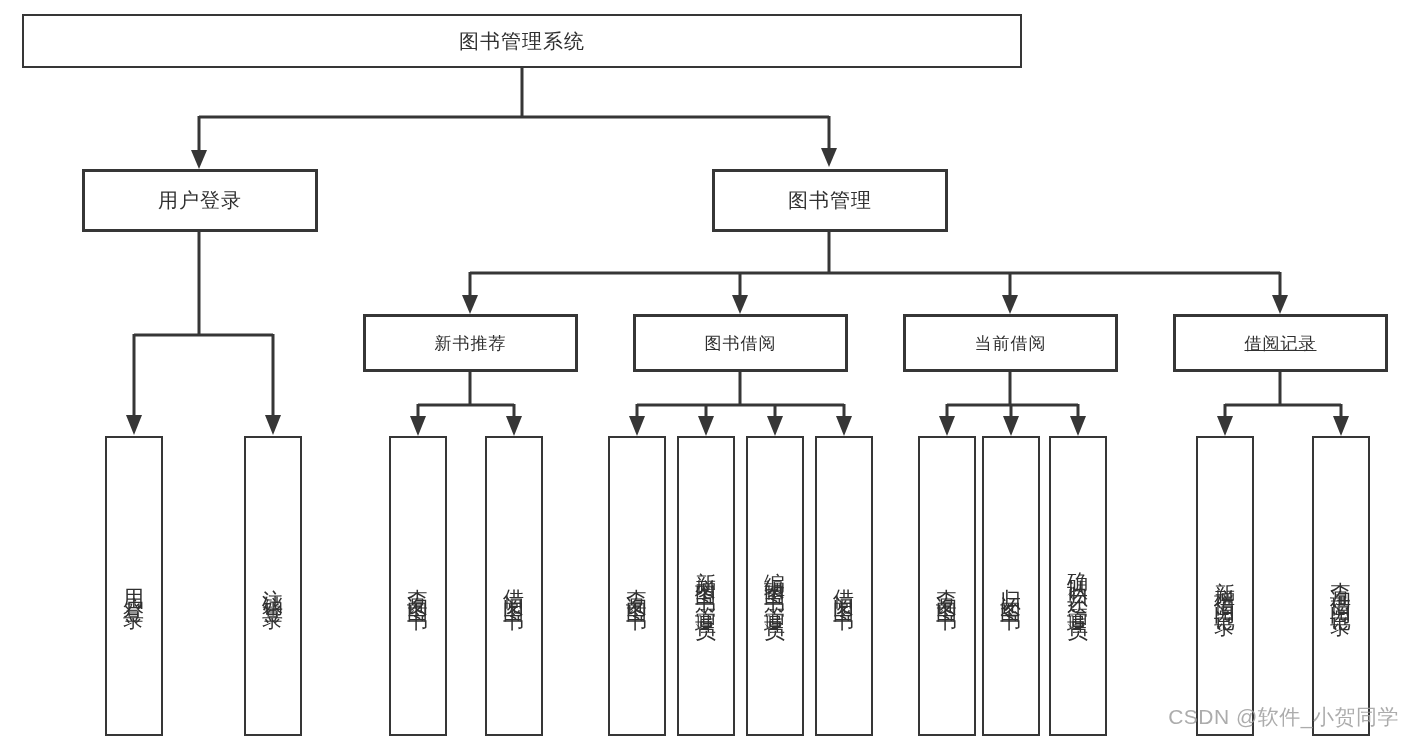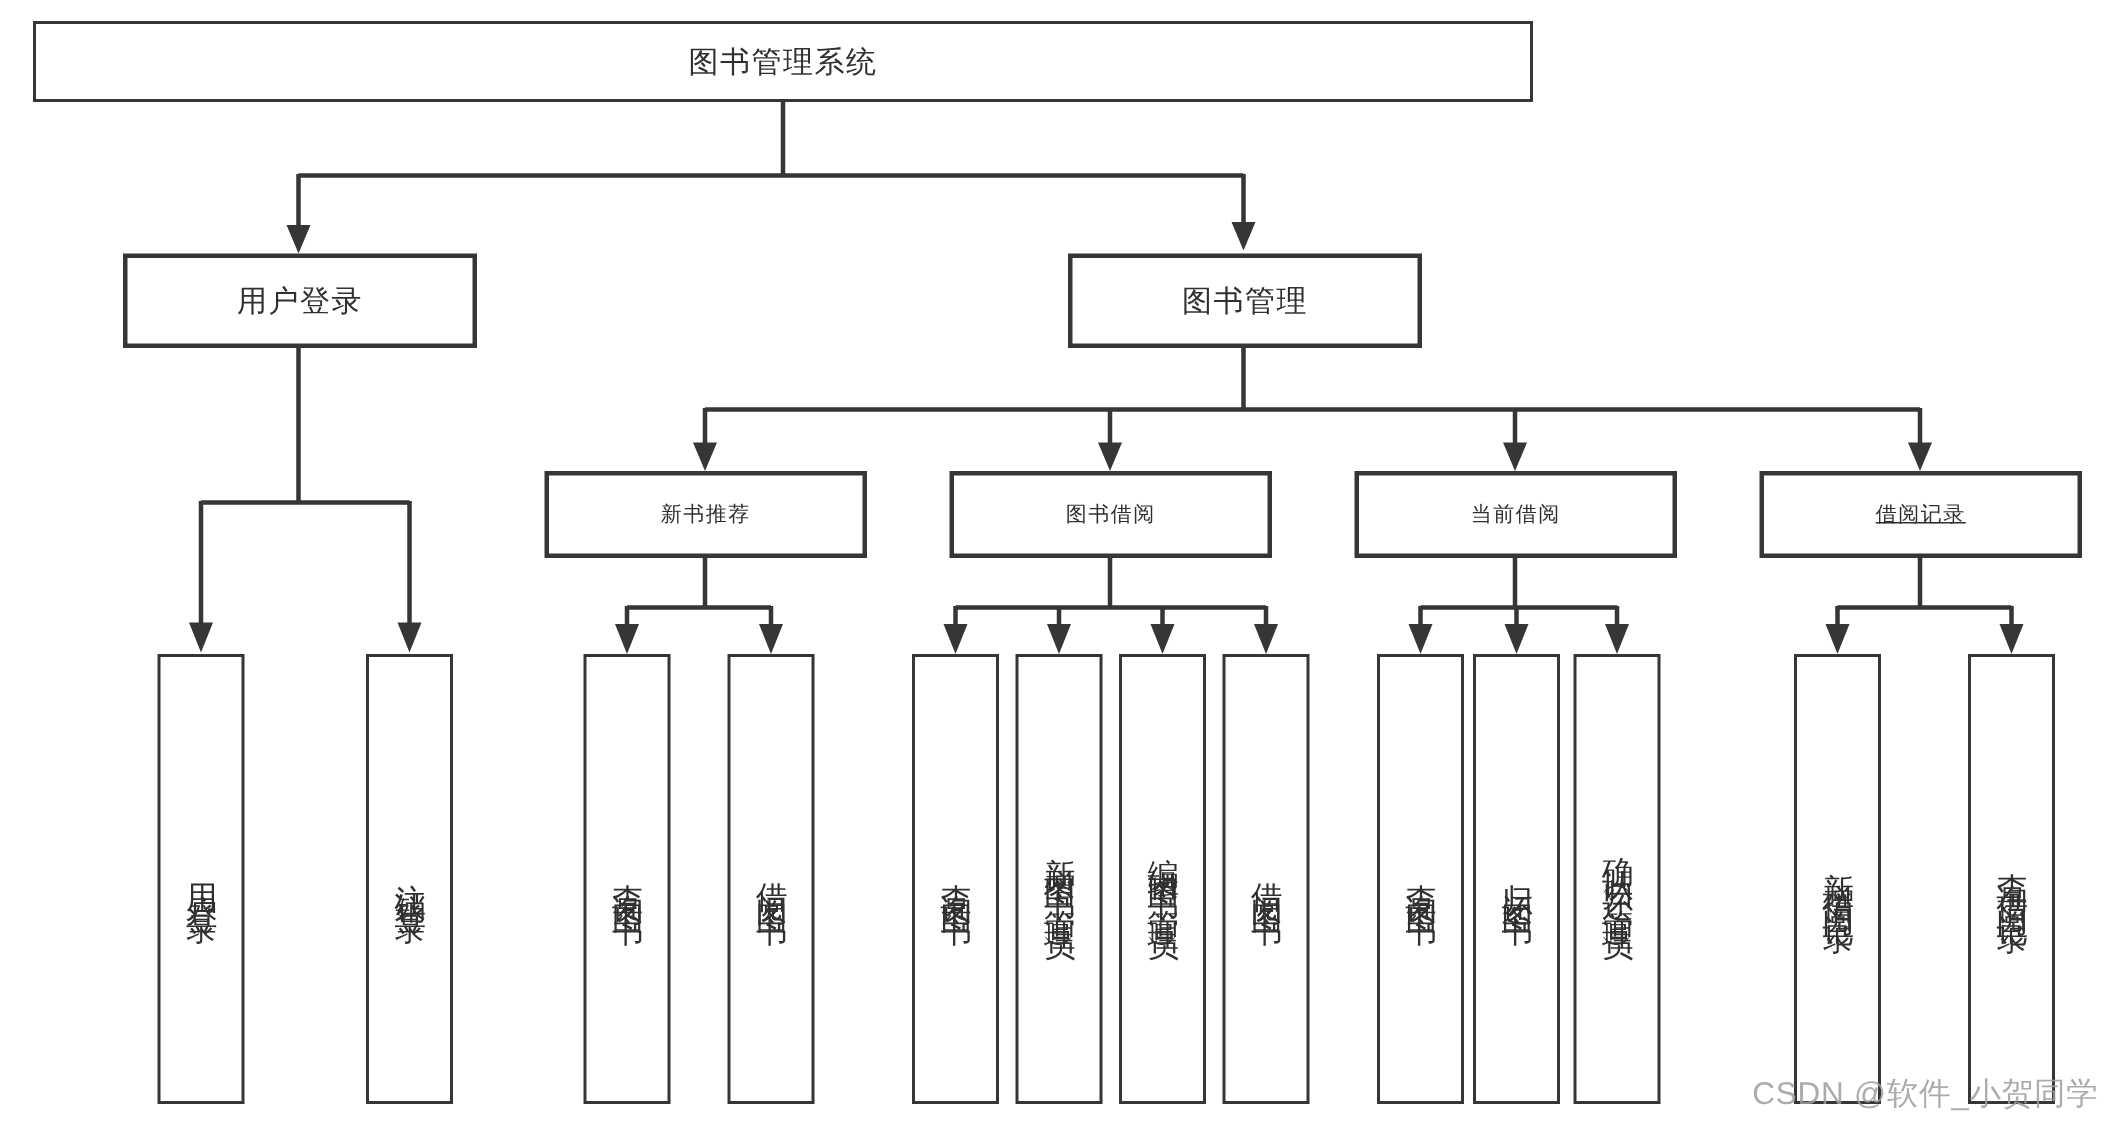--- a/index.html
+++ b/index.html
@@ -40,21 +40,21 @@
   }
   .node-l2 {
     top: 169px; width: 236px; height: 63px;
     font-size: 20px;
     letter-spacing: 1px;
   }
   .node-l2.pos-user { left: 82px; }
   .node-l2.pos-book { left: 712px; text-align: right; }
   .node-l3 {
     top: 314px; width: 215px; height: 58px;
-    font-size: 14px;
+    font-size: 17px;
     letter-spacing: 1px;
   }
   .node-l3.pos-1 { left: 363px; }
   .node-l3.pos-2 { left: 633px; }
   .node-l3.pos-3 { left: 903px; }
   .node-l3.pos-4 { left: 1173px; text-decoration: underline; }
   .leaf {
     top: 436px; width: 58px; height: 300px;
     border-width: 2.5px;
     font-size: 21px;
@@ -62,21 +62,21 @@
   .leaf .vtext {
     writing-mode: vertical-rl;
     text-orientation: mixed;
     letter-spacing: 7px;
     line-height: 1;
     white-space: nowrap;
   }
   .watermark {
     position: absolute;
     right: 6px;
-    bottom: 4px;
+    bottom: 16px;
     z-index: 3;
     font-size: 21px;
     color: rgba(158, 158, 158, 0.85);
     letter-spacing: 0.5px;
   }
 </style>
 </head>
 <body>
 
 <div class="stage">

